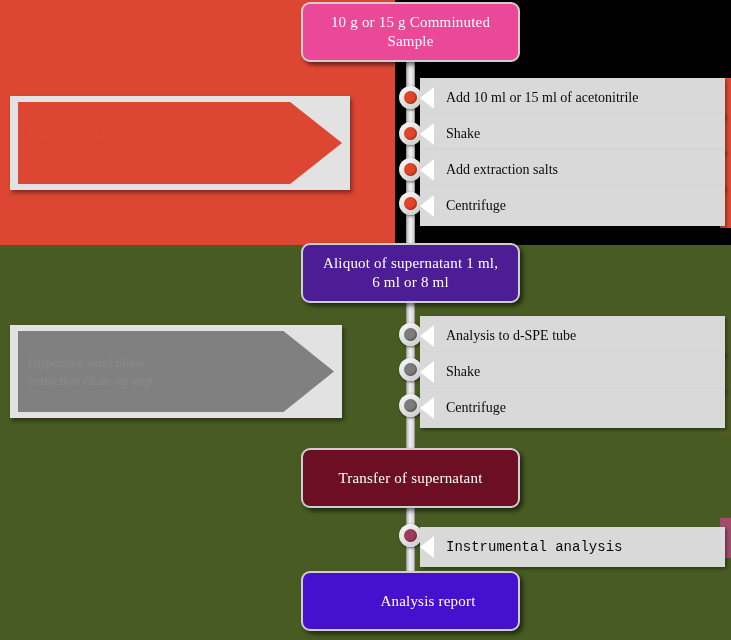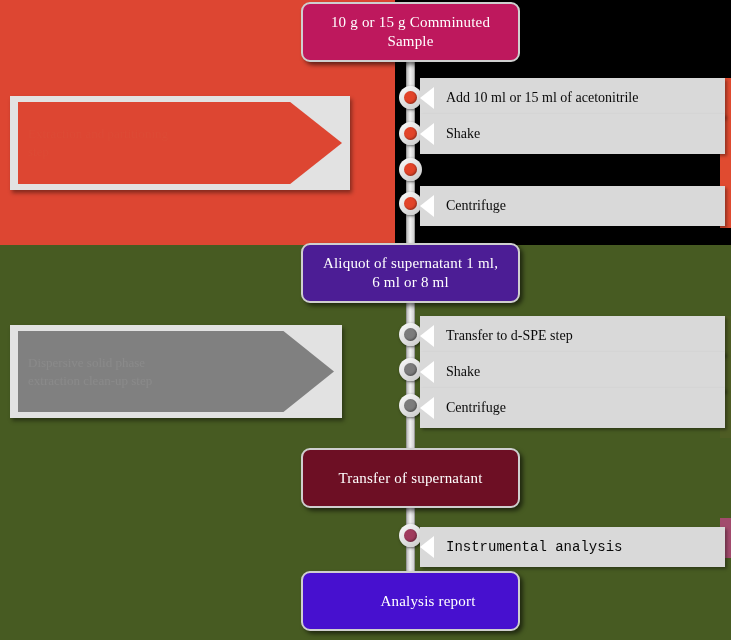--- a/index.html
+++ b/index.html
@@ -46,21 +46,21 @@
     align-items: center;
     justify-content: center;
     text-align: center;
     color: #ffffff;
     font-size: 15px;
     line-height: 1.25;
     letter-spacing: 0.2px;
     box-sizing: border-box;
     padding: 4px 10px;
   }
-  #box-sample    { left: 301px; top: 2px;   width: 219px; height: 60px;  background:#be185d; }
+  #box-sample    { left: 301px; top: 2px;   width: 219px; height: 60px;  background:#ec4899; }
   #box-aliquot1  { left: 301px; top: 243px; width: 219px; height: 60px;  background:#4c1d95;text-align:center; }
   #box-aliquot2  { left: 301px; top: 448px; width: 219px; height: 60px;  background:#6d0f24; }
   #box-report    { left: 301px; top: 571px; width: 219px; height: 60px;  background:#4710cf; }
 
   
   .spine {
     position: absolute;
     left: 406px;
     width: 9px;
     background: linear-gradient(to right,#bdbdbd,#f2f2f2 45%,#cfcfcf);
@@ -209,20 +209,23 @@
   <div class="node red" style="top:192px;">
       <span class="dot"></span>
     </div>
 
   <div class="callout hidden-dark" style="top:78px;">
     <span class="ctext">Add 10 ml or 15 ml of acetonitrile</span>
   </div>
   <div class="callout hidden-dark" style="top:114px;">
     <span class="ctext">Shake</span>
   </div>
+  <div class="callout hidden-dark" style="top:150px;">
+    <span class="ctext">Add extraction salts</span>
+  </div>
   <div class="callout hidden-dark" style="top:186px;">
     <span class="ctext">Centrifuge</span>
   </div>
 
   <div class="banner" id="banner-gray">
     <div class="chevron">
       <span>Dispersive solid phase
 extraction clean-up step</span>
     </div>
   </div>
@@ -231,21 +234,21 @@
       <span class="dot"></span>
     </div>
   <div class="node gray" style="top:358px;">
       <span class="dot"></span>
     </div>
   <div class="node gray" style="top:394px;">
       <span class="dot"></span>
     </div>
 
   <div class="callout hidden-dark" style="top:316px;">
-    <span class="ctext">Transfer to d-SPE step</span>
+    <span class="ctext">Analysis to d-SPE tube</span>
   </div>
   <div class="callout hidden-dark" style="top:352px;">
     <span class="ctext">Shake</span>
   </div>
   <div class="callout hidden-dark" style="top:388px;">
     <span class="ctext">Centrifuge</span>
   </div>
 
   <div class="node maroon" style="top:524px;">
       <span class="dot"></span>

